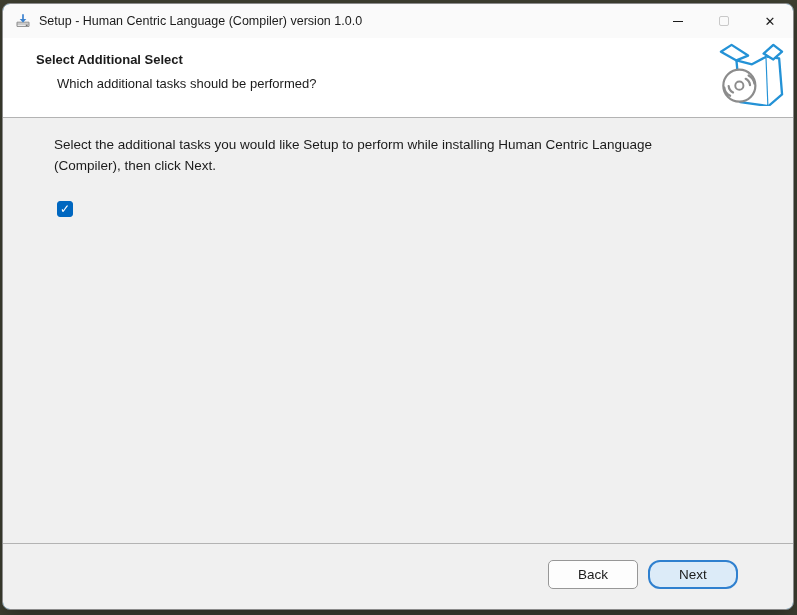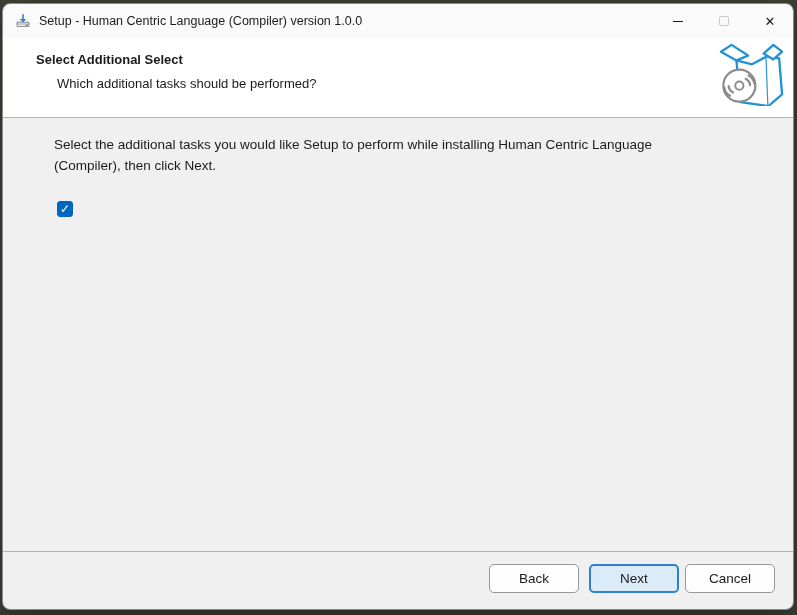--- a/index.html
+++ b/index.html
@@ -117,21 +117,21 @@
     font-size: 12px;
     line-height: 1;
     visibility: hidden;
   }
   .checkbox.checked .check { visibility: visible; }
   .task-label { font-size: 13.5px; }
 
   
   .footer {
     flex: 0 0 auto;
-    height: 58px;
+    height: 66px;
     border-top: 1px solid #b3b3b3;
     background: #f0f0f0;
     display: flex;
     align-items: center;
     justify-content: flex-end;
     padding-right: 18px;
     padding-bottom: 4px;
   }
   .btn {
     width: 90px; height: 29px;
@@ -141,21 +141,21 @@
     font-family: "Liberation Sans", sans-serif;
     font-size: 13.5px;
     color: #1b1b1b;
     cursor: default;
   }
   .btn.default {
     background: var(--next-fill, #dcebf8);
     border: 2px solid var(--next-border, #2f80cf);
   }
   .btn-back { margin-right: 10px; }
-  .btn-next { margin-right: 6px; }
+  .btn-next { margin-right: 37px; border-radius: 12px; }
 </style>
 </head>
 <body>
 
 <div class="desktop">
   <div class="window">
 
     <div class="titlebar">
       <span class="app-icon">
         <svg viewBox="0 0 16 16" width="16" height="16">
@@ -212,17 +212,16 @@
       <label class="task-row">
         <span class="checkbox checked">
           <span class="check">✓</span>
         </span>
       </label>
     </div>
 
     <div class="footer">
       <button class="btn btn-back">Back</button>
       <button class="btn btn-next default">Next</button>
-      <button class="btn btn-cancel">Cancel</button>
     </div>
 
   </div>
 </div>
 
 </body></html>

